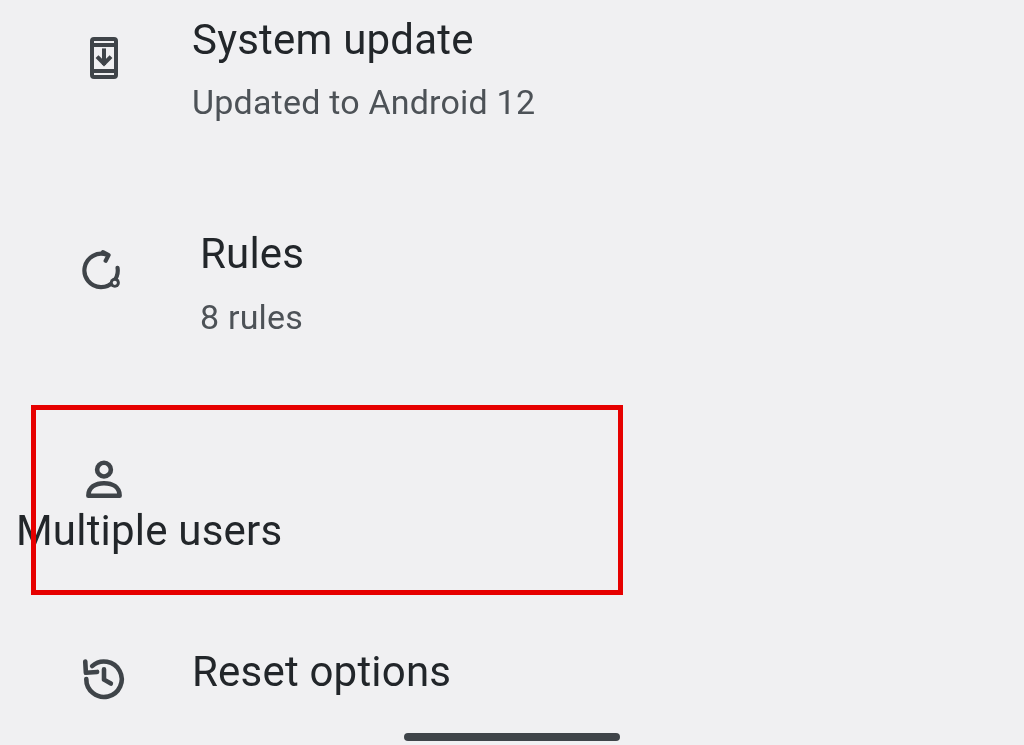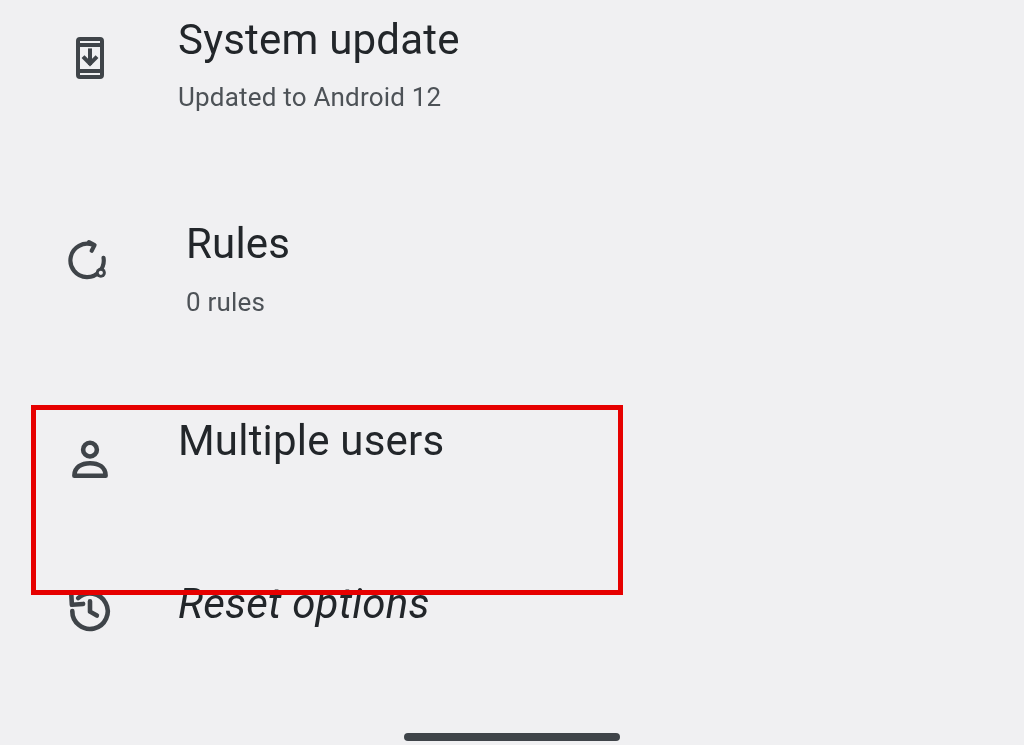--- a/index.html
+++ b/index.html
@@ -10,21 +10,21 @@
       font-family: Roboto, "Helvetica Neue", Arial, sans-serif;
       overflow: hidden;
       position: relative;
     }
     .settings-list {
       padding-top: 8px;
     }
     .row {
       display: flex;
       align-items: flex-start;
-      padding: 38px 0 38px 2px;
+      padding: 38px 0 38px 16px;
       position: relative;
     }
     .icon-col {
       width: 176px;
       display: flex;
       justify-content: center;
       align-items: flex-start;
       padding-top: 14px;
     }
     .icon-slot {
@@ -39,21 +39,21 @@
       flex: 1;
     }
     .title {
       font-size: 42px;
       color: #22262a;
       font-weight: 400;
       letter-spacing: 0.2px;
       line-height: 1.15;
     }
     .subtitle {
-      font-size: 26px;
+      font-size: 34px;
       color: #4d5257;
       font-weight: 400;
       margin-top: 18px;
       letter-spacing: 0.2px;
     }
     .subtitle .blur {
       display: inline-block;
       filter: blur(8px);
       color: #888d92;
       user-select: none;
@@ -74,23 +74,23 @@
       left: 50%;
       transform: translateX(-50%);
       width: 216px;
       height: 8px;
       background: #3f4449;
       border-radius: 4px;
     }
     
     .row0 { padding-top: 8px; padding-bottom: 54px; }
     .row1 { padding-top: 54px; padding-bottom: 54px; gap: 8px; }
-    .row2 { padding-top: 46px; padding-bottom: 40px; }
+    .row2 { padding-top: 46px; padding-bottom: 40px; flex-direction: column; }
     .row2 .icon-col { padding-top: 14px; }
-    .row3 { padding-top: 54px; padding-bottom: 0; font-style: italic; }
+    .row3 { padding-top: 54px; padding-bottom: 0; }
     .row3 .title { line-height: 1.1; }
     .no-sub .icon-col { padding-top: 0px; align-items:center;}
     .row3 .icon-col { padding-top: 2px; }
   </style>
 </head>
 <body>
 
 <div class="settings-list">
 
   <div class="row row0">
@@ -117,21 +117,21 @@
         <svg viewBox="0 0 24 24" width="50" height="50" fill="none" stroke="currentColor" stroke-width="2" stroke-linecap="round" stroke-linejoin="round">
           <path d="M 18.5 10 A 8 8 0 1 1 13.5 3.8"></path>
           <polyline points="11.5,2.5 14.2,3.9 12.8,6.6"></polyline>
           <circle cx="17.2" cy="17.2" r="2.4" fill="currentColor" stroke="none"></circle>
           <circle cx="17.2" cy="17.2" r="1" fill="#f0f0f2" stroke="none"></circle>
         </svg>
       </span>
     </div>
     <div class="text-col">
       <div class="title">Rules</div>
-      <div class="subtitle">0 rules</div>
+      <div class="subtitle">8 rules</div>
     </div>
   </div>
 
   <div class="row row2">
     <div class="icon-col">
       <span class="icon-slot">
         <svg viewBox="0 0 24 24" width="50" height="50" fill="none" stroke="currentColor" stroke-width="2.2" stroke-linecap="round" stroke-linejoin="round">
           <circle cx="12" cy="7.5" r="3.3"></circle>
           <path d="M4.5 20 C4.5 15.8 8 14 12 14 C16 14 19.5 15.8 19.5 20 Z"></path>
         </svg>

